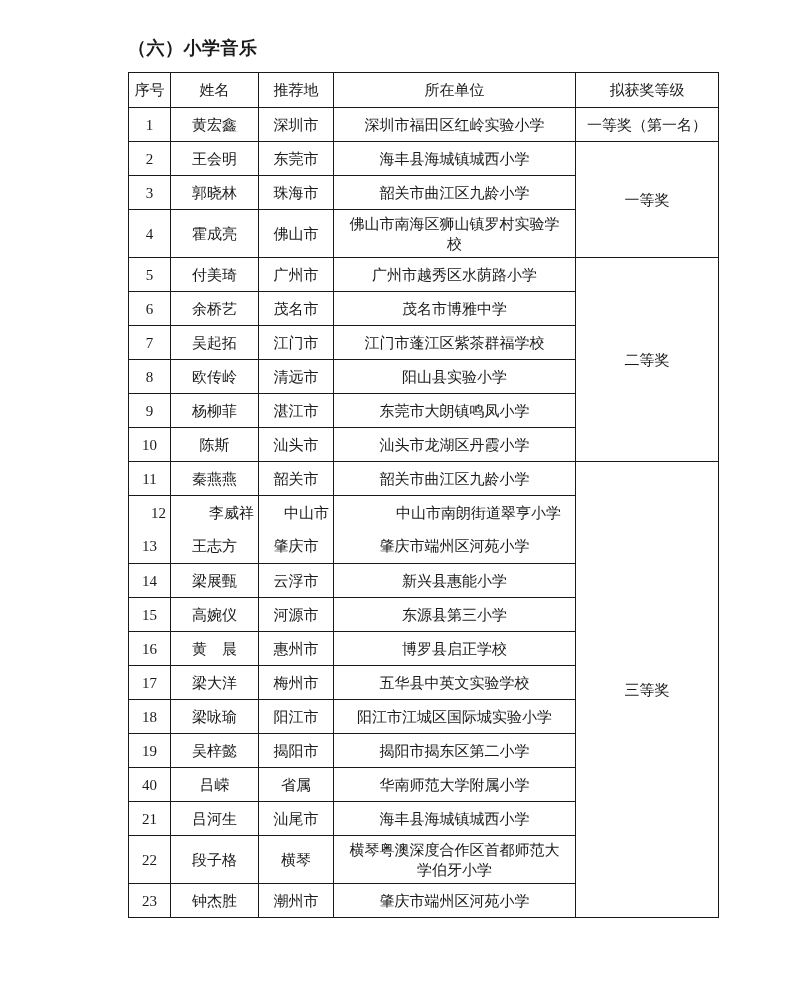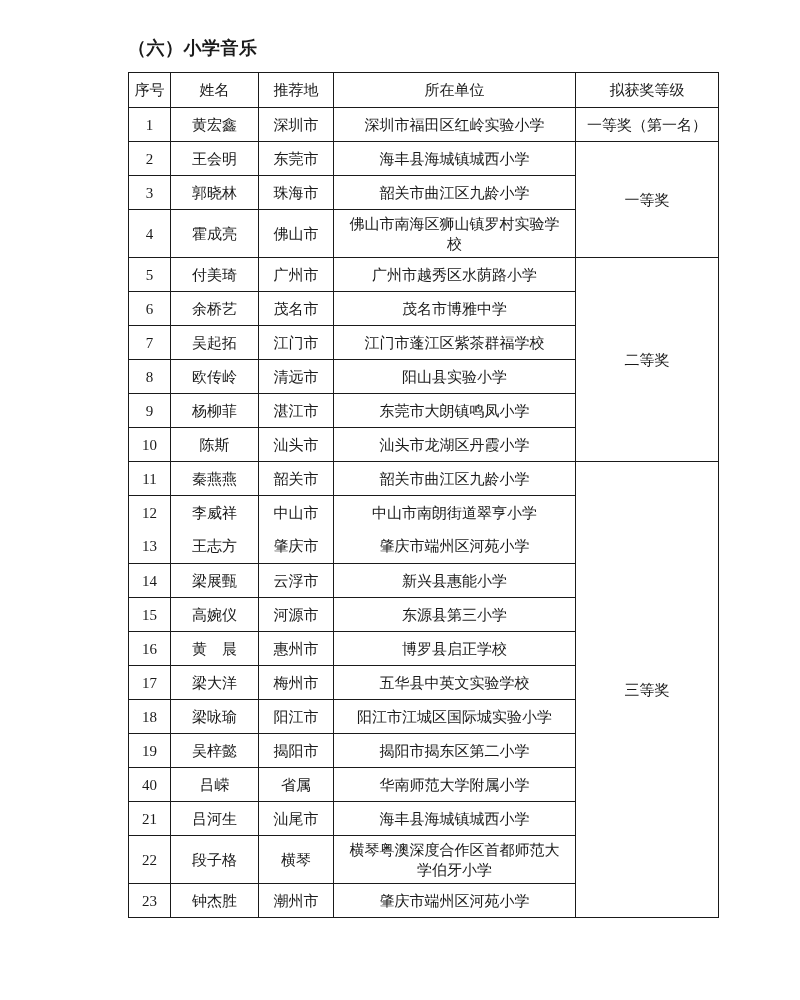--- a/index.html
+++ b/index.html
@@ -34,21 +34,21 @@
     text-align: center;
     vertical-align: middle;
     padding: 2px 4px;
     line-height: 20px;
     word-break: break-all;
   }
   .award-table tr { height: 34px; }
   .award-table tr.header-row { height: 35px; }
   .award-table tr.tall { height: 48px; }
   .award-table td.col-unit { padding: 2px 14px; }
-  .award-table tr.no-border-below td { border-bottom: none; }
+  .award-table tr.no-border-below td { border-bottom: none; text-align: right; }
   .award-table tr.no-border-below + tr td { border-top: none; }
 </style>
 </head>
 <body>
 
 <div class="page-title">（六）小学音乐</div>
 
 <table class="award-table">
   <colgroup>
     <col style="width:42px">

